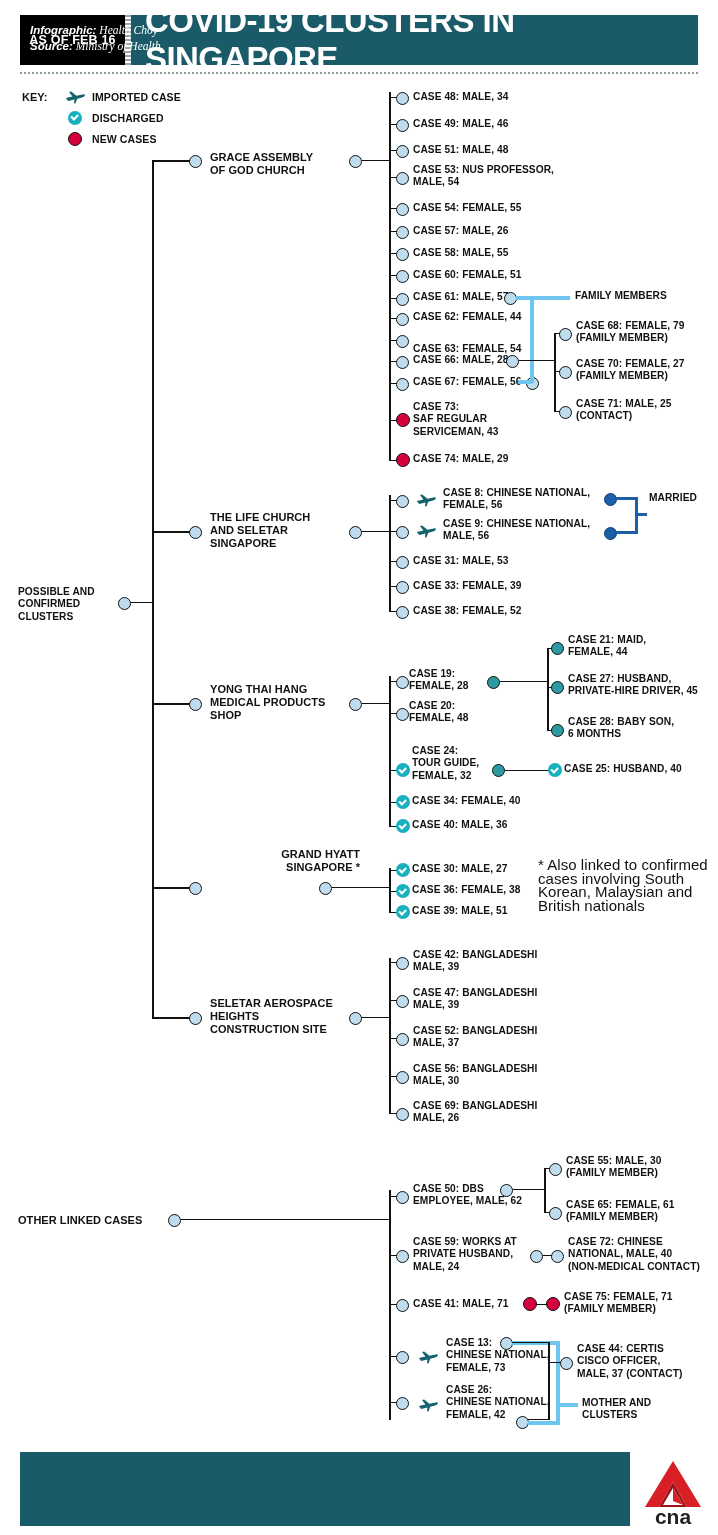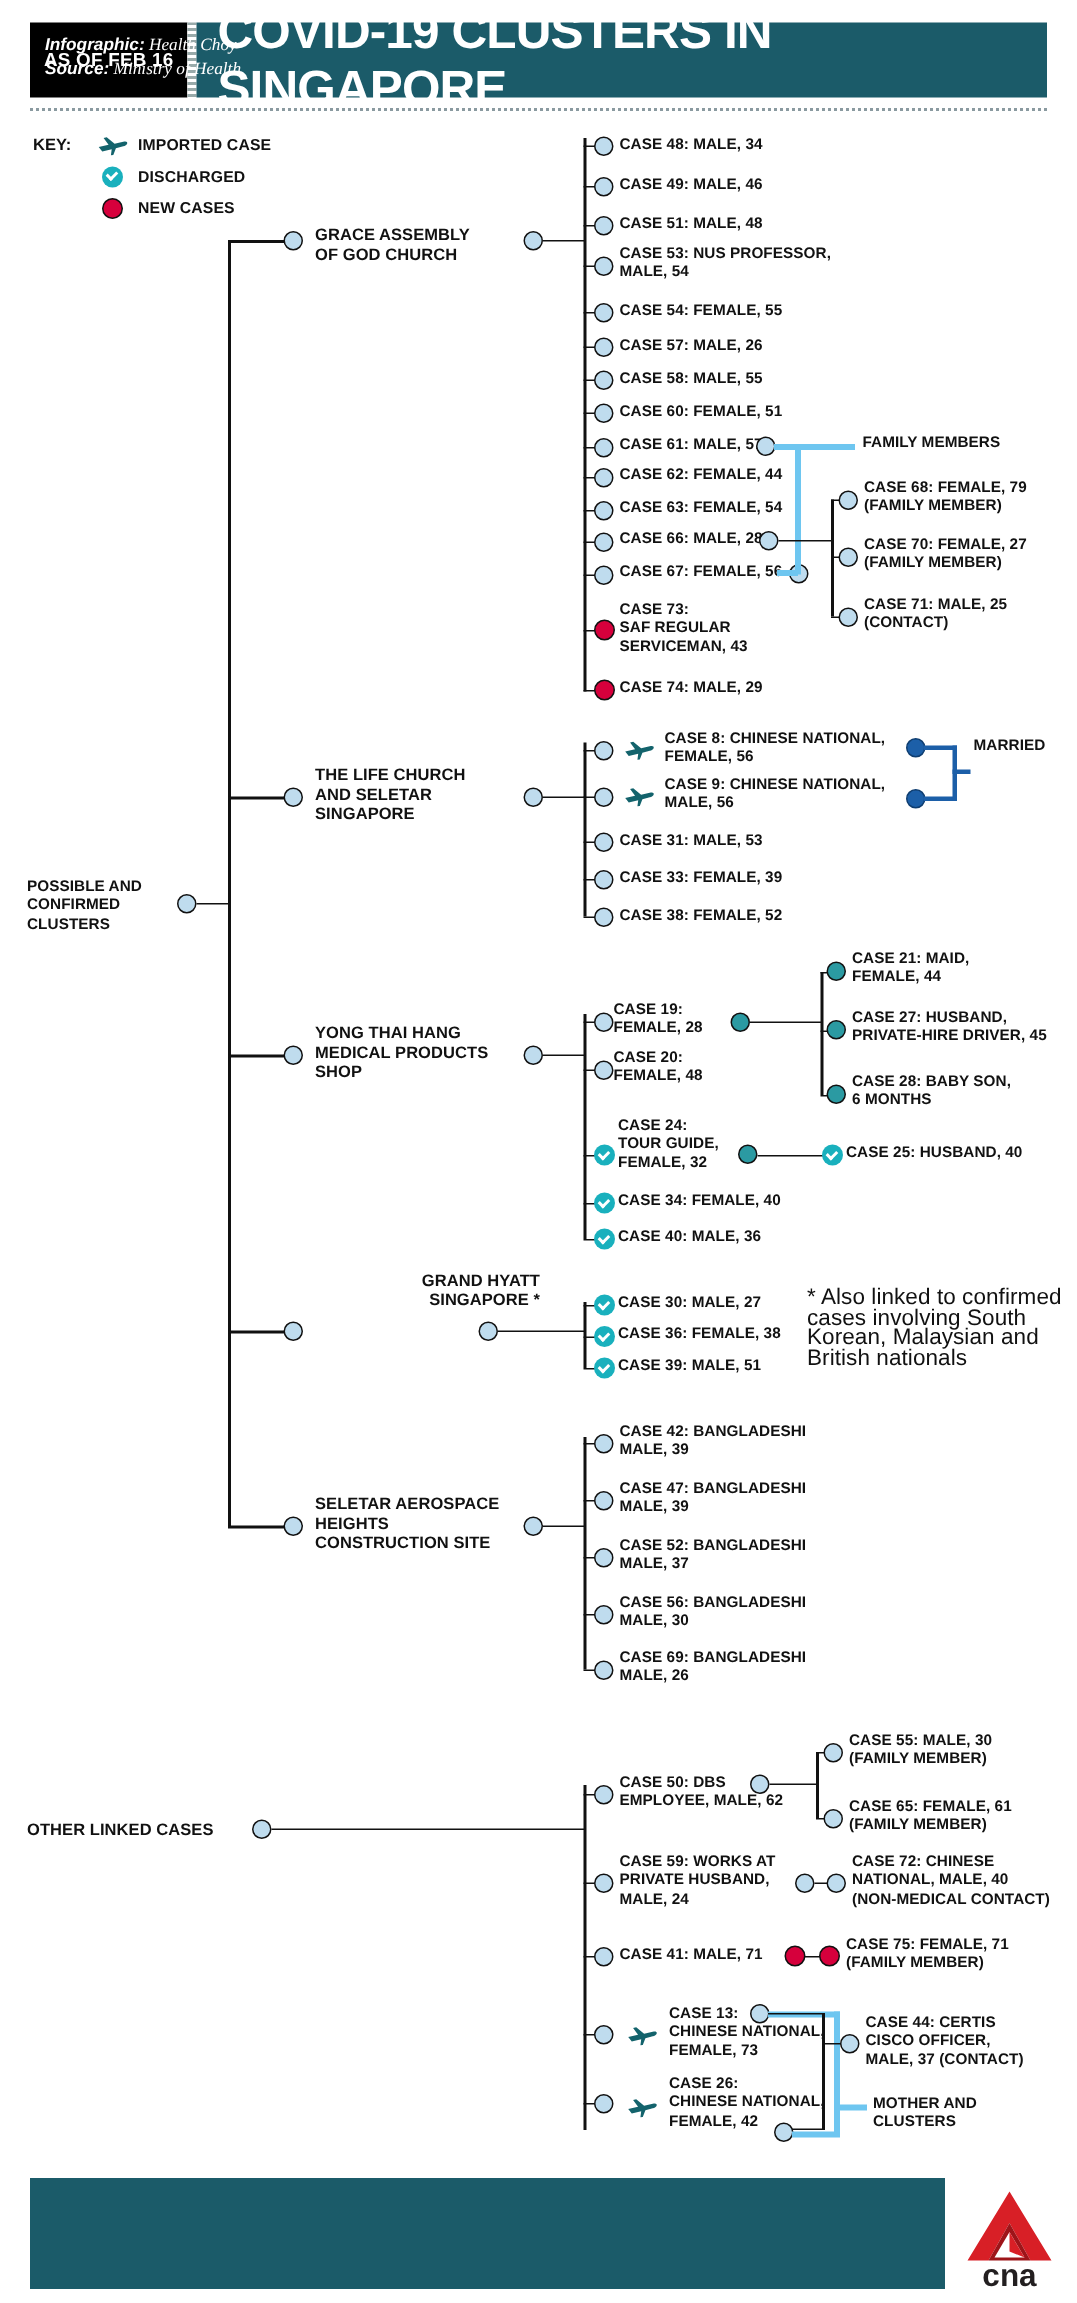--- a/index.html
+++ b/index.html
@@ -155,21 +155,21 @@
   <div class="ln h" style="left:389px;top:297.5px;width:8px;"></div>
   <div class="node" style="left:396px;top:292px;"><span class="nd"></span></div>
   <div class="lbl" style="left:413px;top:291px;width:200px;">CASE 61: MALE, 57</div>
 
   <div class="ln h" style="left:389px;top:317.5px;width:8px;"></div>
   <div class="node" style="left:396px;top:312px;"><span class="nd"></span></div>
   <div class="lbl" style="left:413px;top:311px;width:200px;">CASE 62: FEMALE, 44</div>
 
   <div class="ln h" style="left:389px;top:339.5px;width:8px;"></div>
   <div class="node" style="left:396px;top:334px;"><span class="nd"></span></div>
-  <div class="lbl" style="left:413px;top:333px;width:200px;">CASE 63: FEMALE, 54</div>
+  <div class="lbl" style="left:413px;top:343px;width:200px;">CASE 63: FEMALE, 54</div>
 
   <div class="ln h" style="left:389px;top:360.5px;width:8px;"></div>
   <div class="node" style="left:396px;top:355px;"><span class="nd"></span></div>
   <div class="lbl" style="left:413px;top:354px;width:200px;">CASE 66: MALE, 28</div>
 
   <div class="ln h" style="left:389px;top:382.5px;width:8px;"></div>
   <div class="node" style="left:396px;top:377px;"><span class="nd"></span></div>
   <div class="lbl" style="left:413px;top:376px;width:200px;">CASE 67: FEMALE, 56</div>
 
   <div class="ln h" style="left:389px;top:419.5px;width:8px;"></div>

